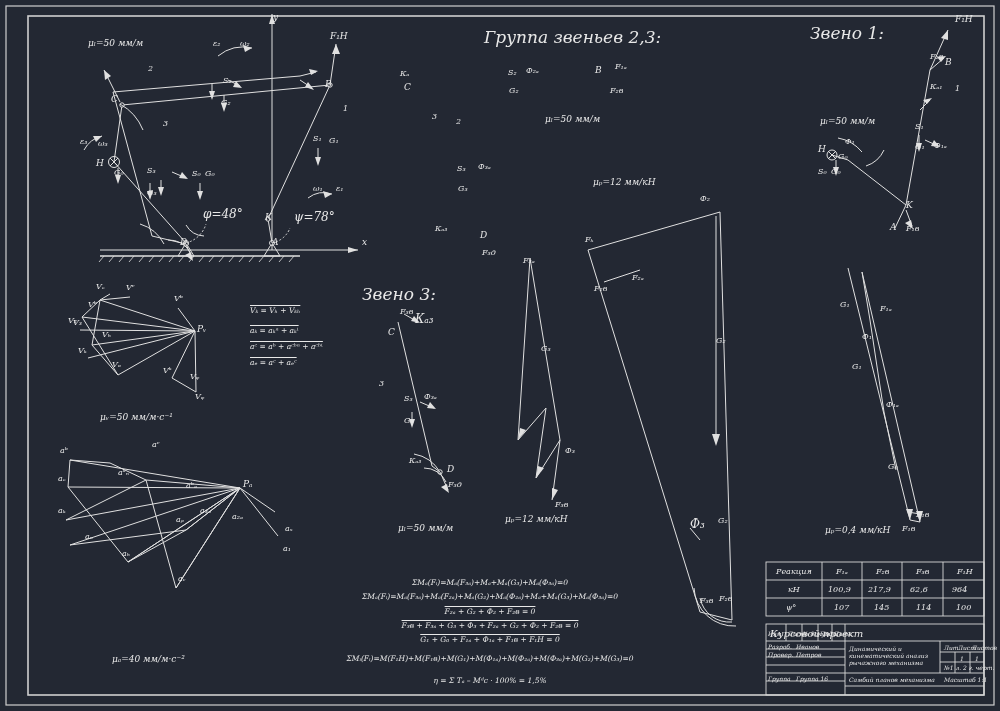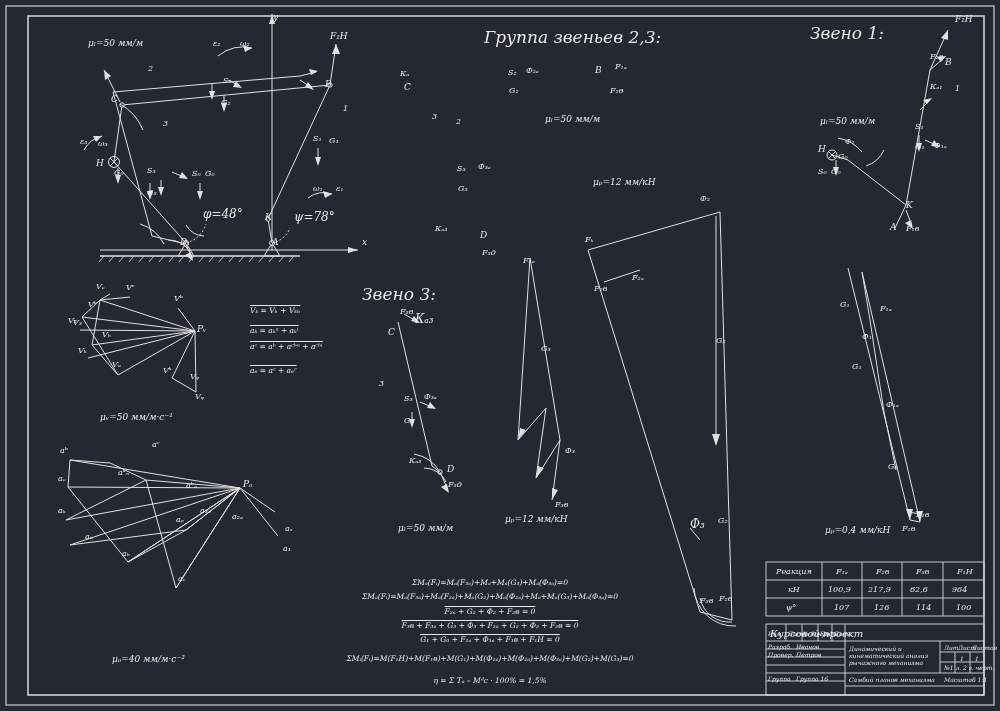--- a/index.html
+++ b/index.html
@@ -423,21 +423,21 @@
   <div class="lbl s8" style="left:888px;top:462px;">G₀</div>
   <div class="lbl s8" style="left:916px;top:510px;">F₁в</div>
   <div class="lbl s8" style="left:902px;top:524px;">F₁в</div>
   <div class="lbl s9" style="left:825px;top:525px;">μₚ=0,4 мм/кН</div>
 </div>
 
 <div>
   <div class="eq" style="left:250px;top:306px;text-decoration:overline;">Vₖ = Vₕ + Vₖₕ</div>
   <div class="eq" style="left:250px;top:326px;text-decoration:overline;">aₖ = aₖⁿ + aₖᵗ</div>
   <div class="eq" style="left:250px;top:342px;text-decoration:overline;">aᶜ = aᵇ + aᶜᵇⁿ + aᶜᵇᵗ</div>
-  <div class="eq" style="left:250px;top:366px;text-decoration:overline;">aₑ = aᶜ + aₑᶜ</div>
+  <div class="eq" style="left:250px;top:358px;text-decoration:overline;">aₑ = aᶜ + aₑᶜ</div>
 </div>
 
 <div>
   <div class="eq" style="left:300px;top:578px;width:380px;">ΣMₐ(Fᵢ)=Мₐ(F₃ₐ)+Мₐ+Мₐ(G₃)+Мₐ(Ф₃ₐ)=0</div>
   <div class="eq" style="left:280px;top:592px;width:420px;">ΣMₐ(Fᵢ)=Мₐ(F₃ₐ)+Мₐ(F₂ₐ)+Мₐ(G₂)+Мₐ(Ф₂ₐ)+Мₐ+Мₐ(G₃)+Мₐ(Ф₃ₐ)=0</div>
   <div class="eq" style="left:380px;top:607px;width:220px;text-decoration:overline;">F₂ₐ + G₂ + Ф₂ + F₂в = 0</div>
   <div class="eq" style="left:350px;top:621px;width:280px;text-decoration:overline;">F₃в + F₃ₐ + G₃ + Ф₃ + F₂ₐ + G₂ + Ф₂ + F₂в = 0</div>
   <div class="eq" style="left:360px;top:635px;width:260px;text-decoration:overline;">G₁ + G₀ + F₁ₐ + Ф₁ₐ + F₁в + F₁H = 0</div>
   <div class="eq" style="left:295px;top:654px;width:390px;">ΣМᵢ(Fᵢ)=М(F₁H)+М(F₁в)+М(G₁)+М(Ф₁ₐ)+М(Ф₂ₐ)+М(Ф₃ₐ)+М(G₂)+М(G₃)=0</div>
   <div class="eq" style="left:390px;top:676px;width:200px;">η = Σ Тₐ – Мᵈс · 100% = 1,5%</div>
@@ -451,21 +451,21 @@
   <div class="tb s8" style="left:957px;top:567px;">F₁H</div>
 
   <div class="tb s8" style="left:788px;top:585px;">кН</div>
   <div class="tb s8" style="left:828px;top:585px;">100,9</div>
   <div class="tb s8" style="left:868px;top:585px;">217,9</div>
   <div class="tb s8" style="left:910px;top:585px;">62,6</div>
   <div class="tb s8" style="left:952px;top:585px;">964</div>
 
   <div class="tb s8" style="left:786px;top:603px;">ψ°</div>
   <div class="tb s8" style="left:834px;top:603px;">107</div>
-  <div class="tb s8" style="left:874px;top:603px;">126</div>
+  <div class="tb s8" style="left:874px;top:603px;">145</div>
   <div class="tb s8" style="left:916px;top:603px;">114</div>
   <div class="tb s8" style="left:956px;top:603px;">100</div>
 </div>
 
 <div>
   <div class="tb s6" style="left:768px;top:630px;">Изм.</div>
   <div class="tb s6" style="left:788px;top:630px;">Лист</div>
   <div class="tb s6" style="left:803px;top:630px;">№ докум.</div>
   <div class="tb s6" style="left:820px;top:630px;">Подп.</div>
   <div class="tb s6" style="left:834px;top:630px;">Дата</div>

